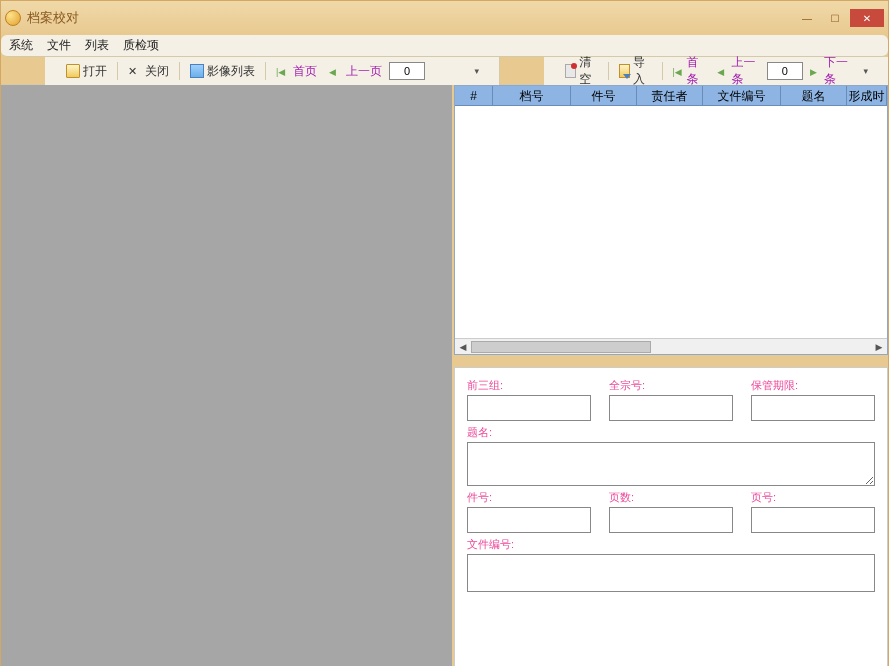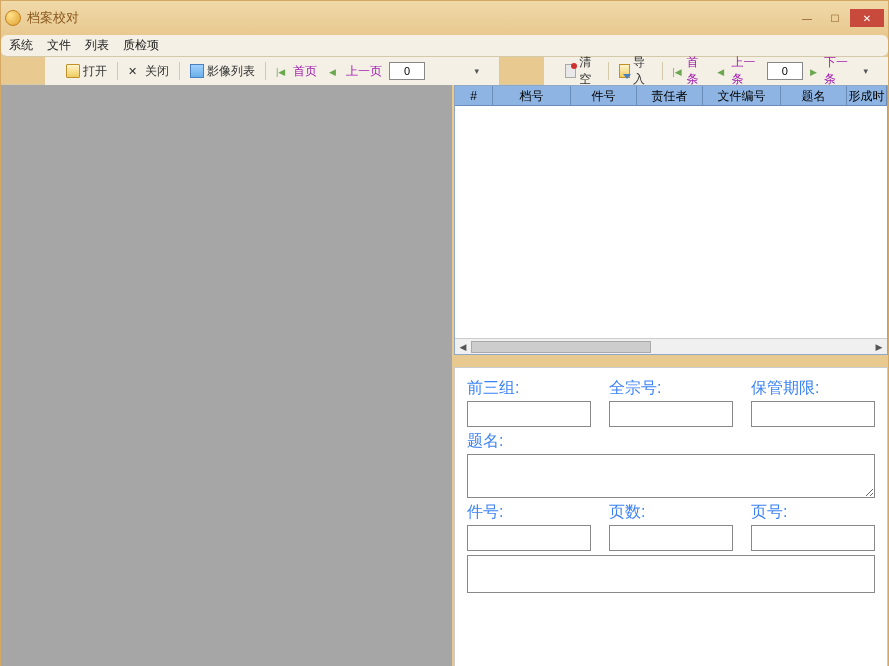--- a/index.html
+++ b/index.html
@@ -47,21 +47,21 @@
 .grid-body { flex: 1; background: #fff; }
 .grid-scroll { height: 16px; background: #f0f0f0; display: flex; align-items: center; border-top: 1px solid #ccc; }
 .grid-scroll .sb-left, .grid-scroll .sb-right { width: 16px; text-align: center; font-size: 9px; color: #555; }
 .grid-scroll .sb-track { flex: 1; position: relative; height: 12px; }
 .grid-scroll .sb-thumb { position: absolute; left: 0; width: 180px; height: 12px; background: #cdcdcd; border: 1px solid #aaa; }
 
 .form-area { flex: 1; background: #fff; border: 1px solid #ccc; margin-top: 12px; padding: 10px 12px; overflow: hidden; }
 .form-row { display: flex; gap: 18px; margin-bottom: 4px; }
 .form-col { flex: 1; display: flex; flex-direction: column; }
 .form-col.wide { flex: 2.2; }
-.form-label { font-size: 16px; color: #3b82f6; margin-bottom: 2px; }
+.form-label { font-size: 11px; color: #ec4899; margin-bottom: 2px; }
 .form-input { border: 1px solid #888; height: 26px; background: #fff; width: 100%; }
 .form-input.tall { height: 44px; }
 </style>
 </head>
 <body>
 
 <div class="window">
   <div class="titlebar">
     <span class="app-icon"></span>
     <span class="title">档案校对</span>
@@ -188,19 +188,20 @@
               <span class="form-label">页数:</span>
               <input class="form-input" style="">
             </div>
           <div class="form-col">
               <span class="form-label">页号:</span>
               <input class="form-input" style="">
             </div>
         </div>
         <div class="form-row">
           <div class="form-col wide">
+              <span class="form-label">文件编号:</span>
               <input class="form-input" style="height: 38px;">
             </div>
         </div>
       </div>
     </div>
   </div>
 </div>
 
 </body></html>

